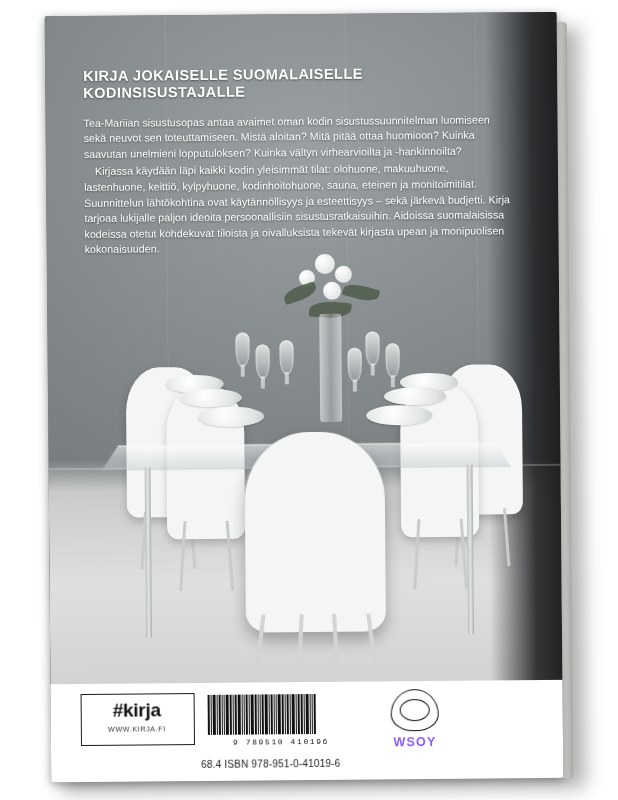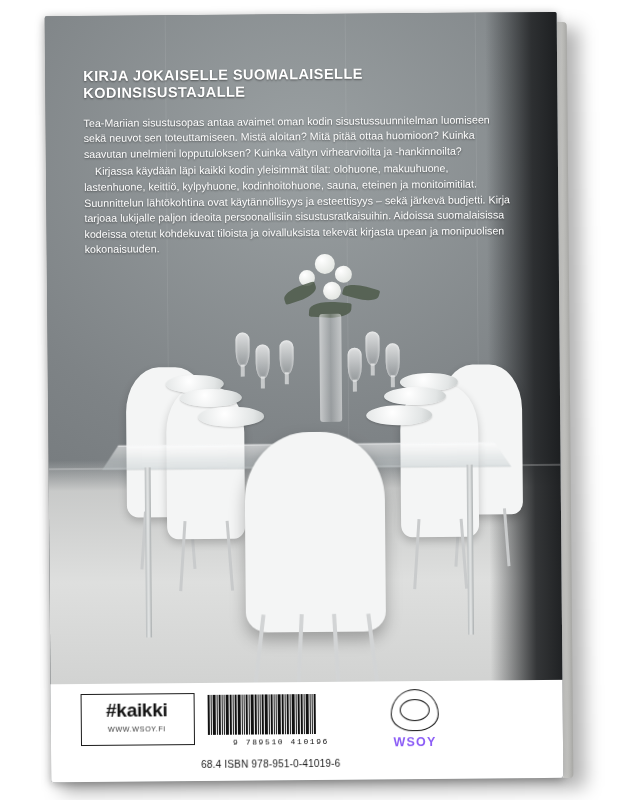--- a/index.html
+++ b/index.html
@@ -404,22 +404,22 @@
       <div id="cover-text">
         <div id="headline">KIRJA JOKAISELLE SUOMALAISELLE KODINSISUSTAJALLE</div>
         <p class="para">Tea-Mariian sisustusopas antaa avaimet oman kodin sisustussuunnitelman luomiseen sekä neuvot sen toteuttamiseen. Mistä aloitan? Mitä pitää ottaa huomioon? Kuinka saavutan unelmieni lopputuloksen? Kuinka vältyn virhearvioilta ja -hankinnoilta?</p>
         <p class="para indent">Kirjassa käydään läpi kaikki kodin yleisimmät tilat: olohuone, makuuhuone, lastenhuone, keittiö, kylpyhuone, kodinhoitohuone, sauna, eteinen ja monitoimitilat. Suunnittelun lähtökohtina ovat käytännöllisyys ja esteettisyys – sekä järkevä budjetti. Kirja tarjoaa lukijalle paljon ideoita persoonallisiin sisustusratkaisuihin. Aidoissa suomalaisissa kodeissa otetut kohdekuvat tiloista ja oivalluksista tekevät kirjasta upean ja monipuolisen kokonaisuuden.</p>
       </div>
 
       <div id="bottom-strip">
 
         <div id="kirja-box"></div>
         <div id="kirja-logo">
-          <div class="mark">#kaikki</div>
-          <div class="url">WWW.WSOY.FI</div>
+          <div class="mark">#kirja</div>
+          <div class="url">WWW.KIRJA.FI</div>
         </div>
 
         <div id="barcode-wrap">
           <div id="barcode">
             <span class="bar" style="width:2px"></span>
             <span class="bar" style="width:1px"></span>
             <span class="bar" style="width:3px"></span>
             <span class="bar" style="width:1px"></span>
             <span class="bar" style="width:2px"></span>
             <span class="bar" style="width:1px"></span>

